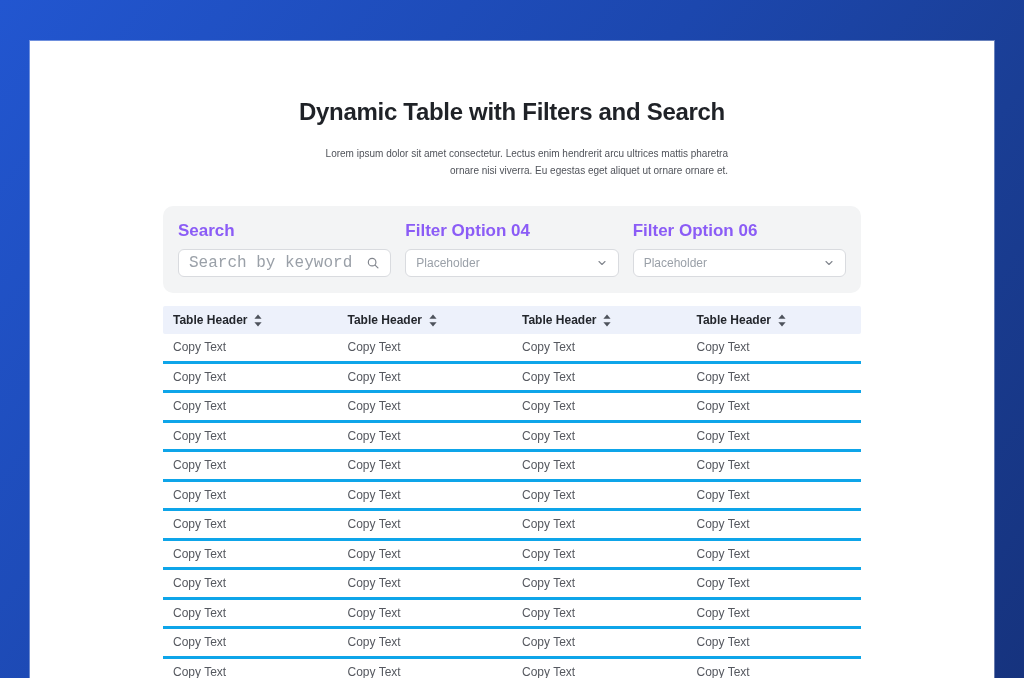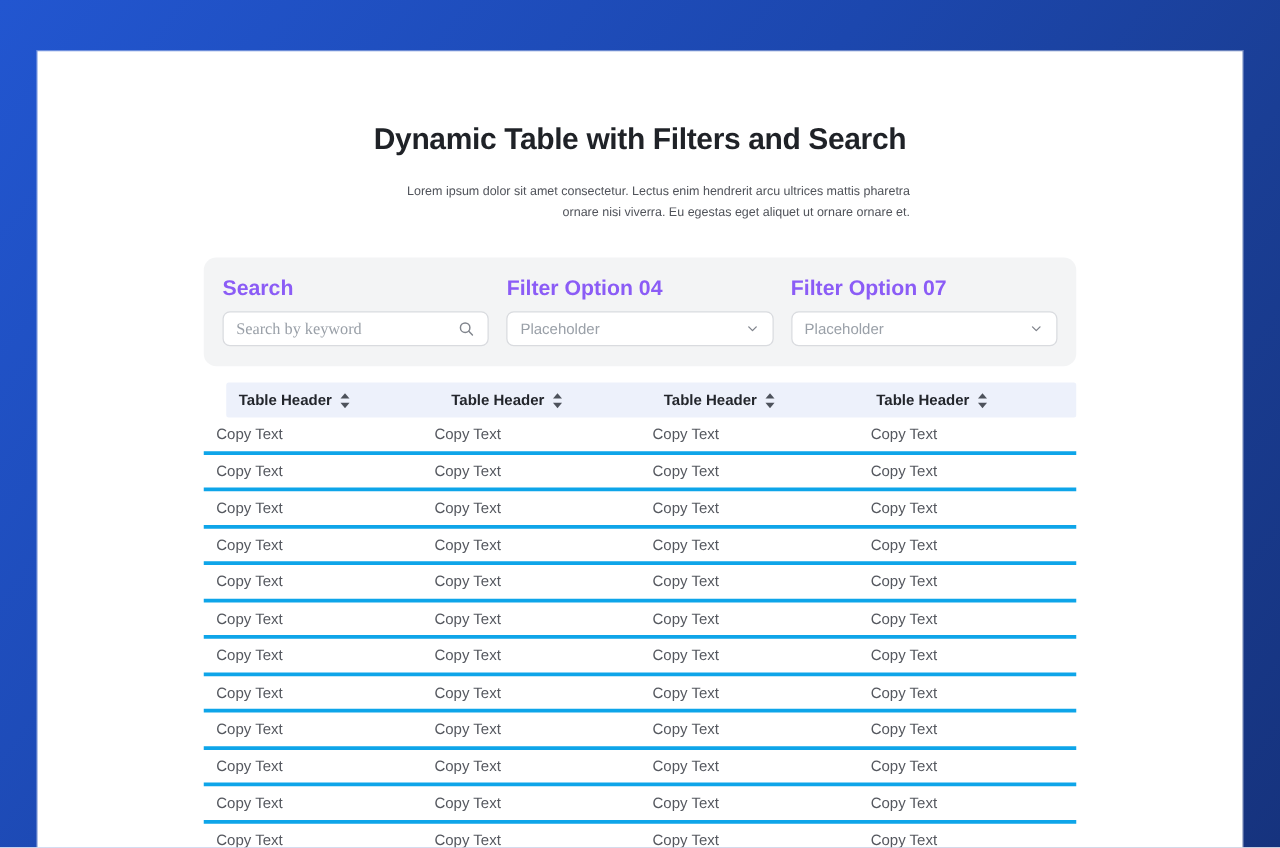--- a/index.html
+++ b/index.html
@@ -75,22 +75,22 @@
     justify-content: space-between;
     padding: 0 10px;
     color: #9aa0a8;
     font-size: 12px;
     cursor: pointer;
   }
   .field input {
     border: none;
     outline: none;
     background: transparent;
-    font-family: Liberation Serif, serif;
-    font-size: 13px;
+    font-family: Liberation Mono, monospace;
+    font-size: 16px;
     color: #15803d;
     flex: 1 1 auto;
     min-width: 0;
     height: 100%;
   }
   .field input::placeholder { color: #9aa0a8; }
   .field .icon {
     flex: 0 0 auto;
     display: inline-flex;
     align-items: center;
@@ -100,21 +100,20 @@
   .field .icon svg { display: block; }
   
   .table { margin-top: 13px; }
   .table-header-row {
     display: grid;
     grid-template-columns: repeat(4, 1fr);
     background: #edf1fb;
     border-radius: 2px;
     height: 28px;
     align-items: center;
-    margin-left: 18px;
   }
   .header-cell {
     display: flex;
     align-items: center;
     gap: 6px;
     padding-left: 10px;
     font-size: 12px;
     font-weight: 700;
     color: #23262c;
     cursor: pointer;
@@ -166,21 +165,21 @@
             <span>Placeholder</span>
             <span class="icon">
               <svg width="12" height="12" viewBox="0 0 24 24" fill="none" stroke="currentColor" stroke-width="2.2" stroke-linecap="round" stroke-linejoin="round">
                 <polyline points="6 9 12 15 18 9"></polyline>
               </svg>
             </span>
           </div>
         </div>
 
         <div class="filter-group">
-          <span class="filter-label">Filter Option 07</span>
+          <span class="filter-label">Filter Option 06</span>
           <div class="field">
             <span>Placeholder</span>
             <span class="icon">
               <svg width="12" height="12" viewBox="0 0 24 24" fill="none" stroke="currentColor" stroke-width="2.2" stroke-linecap="round" stroke-linejoin="round">
                 <polyline points="6 9 12 15 18 9"></polyline>
               </svg>
             </span>
           </div>
         </div>
 

